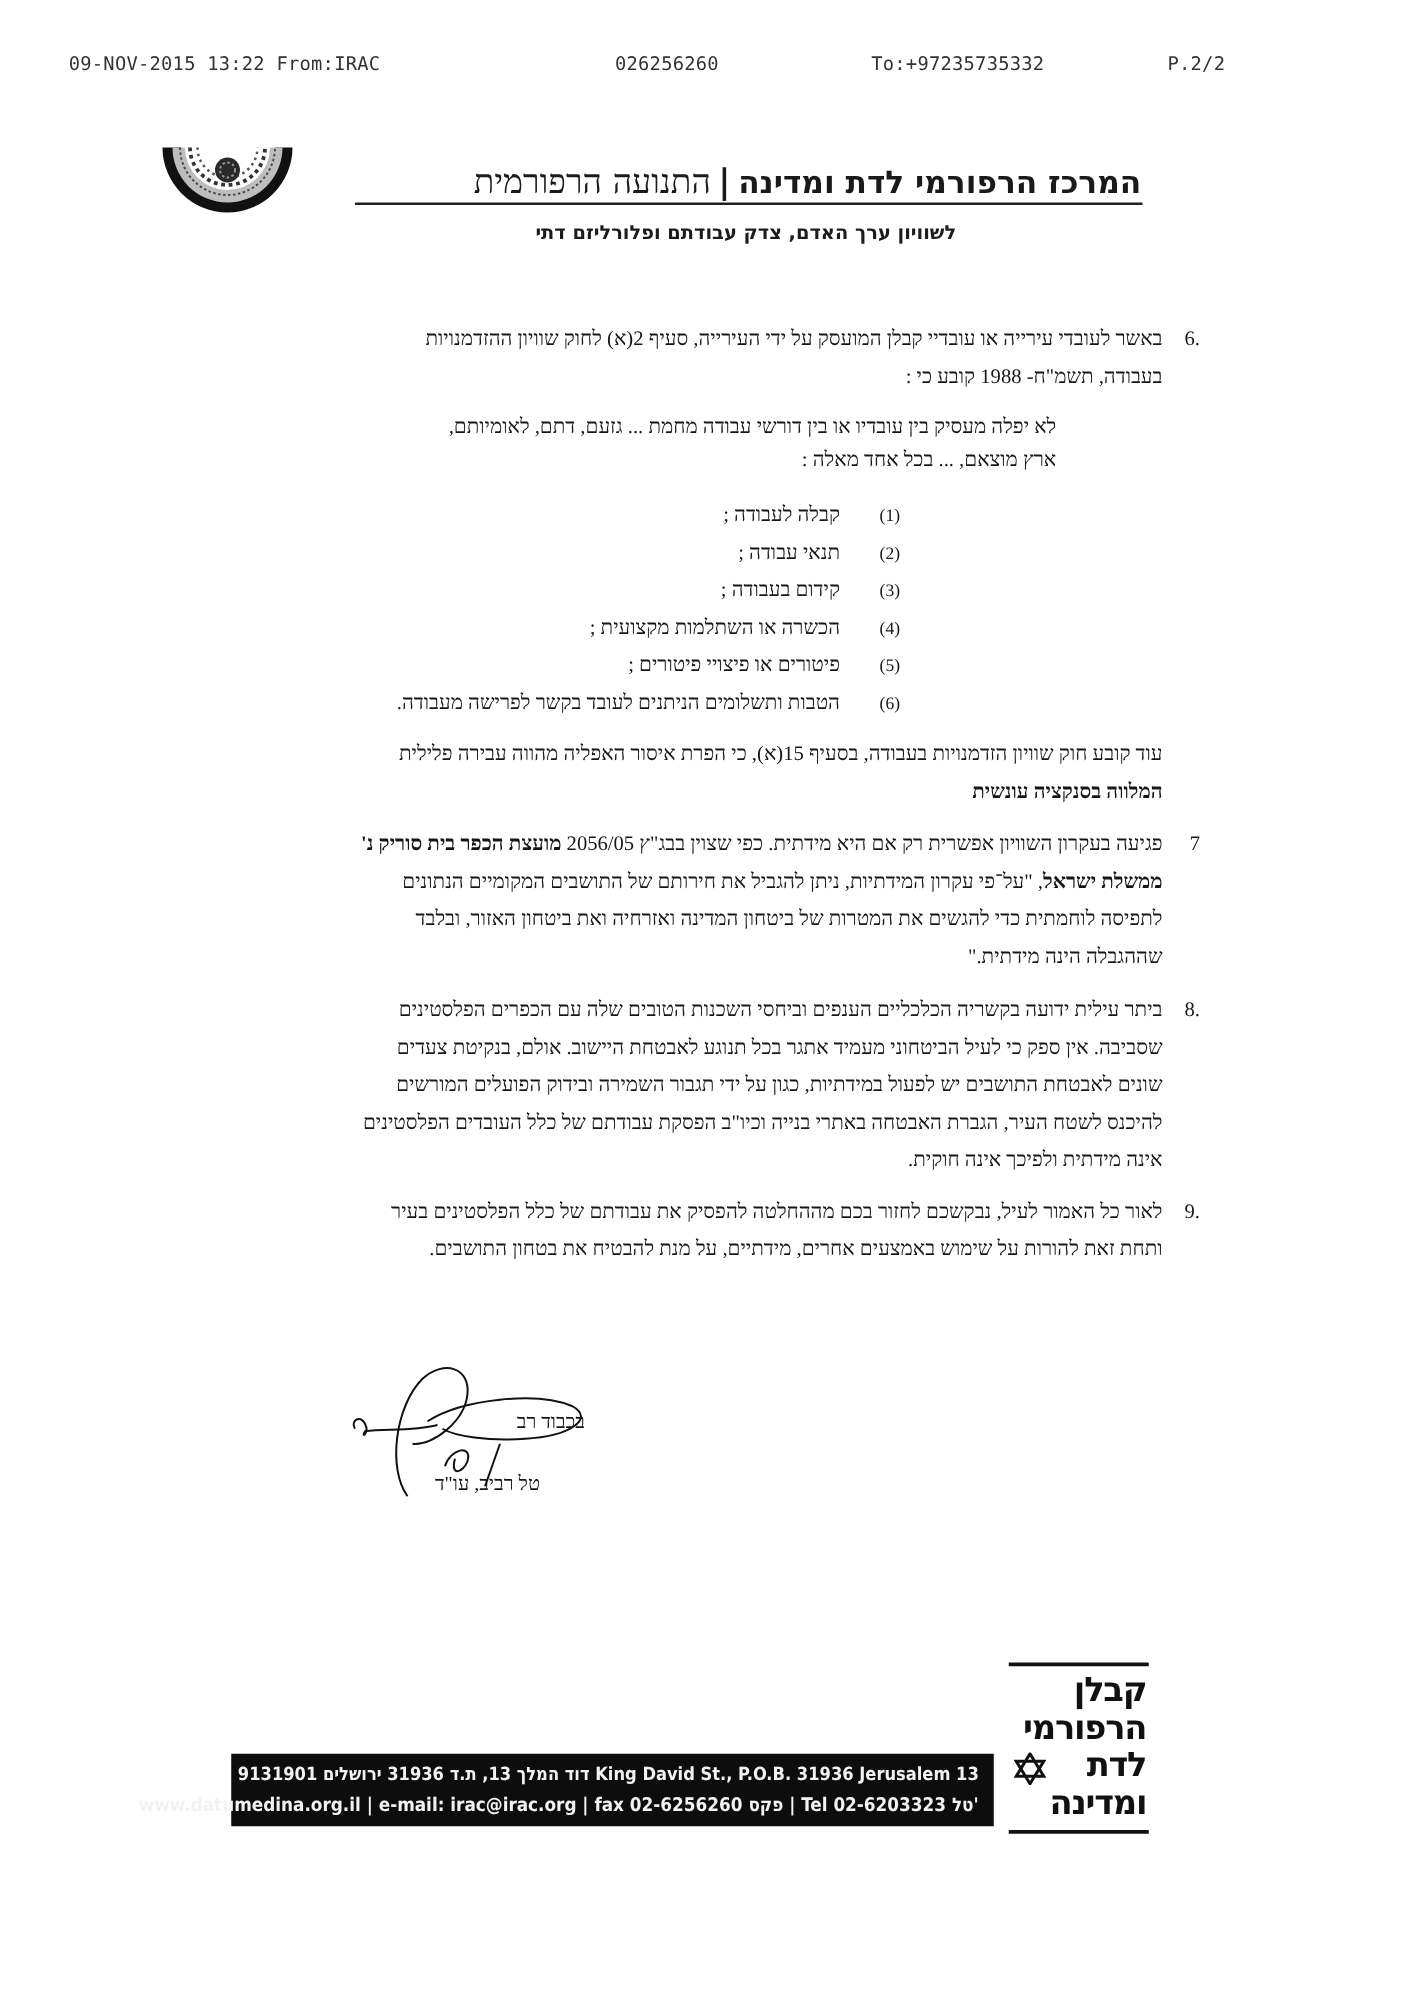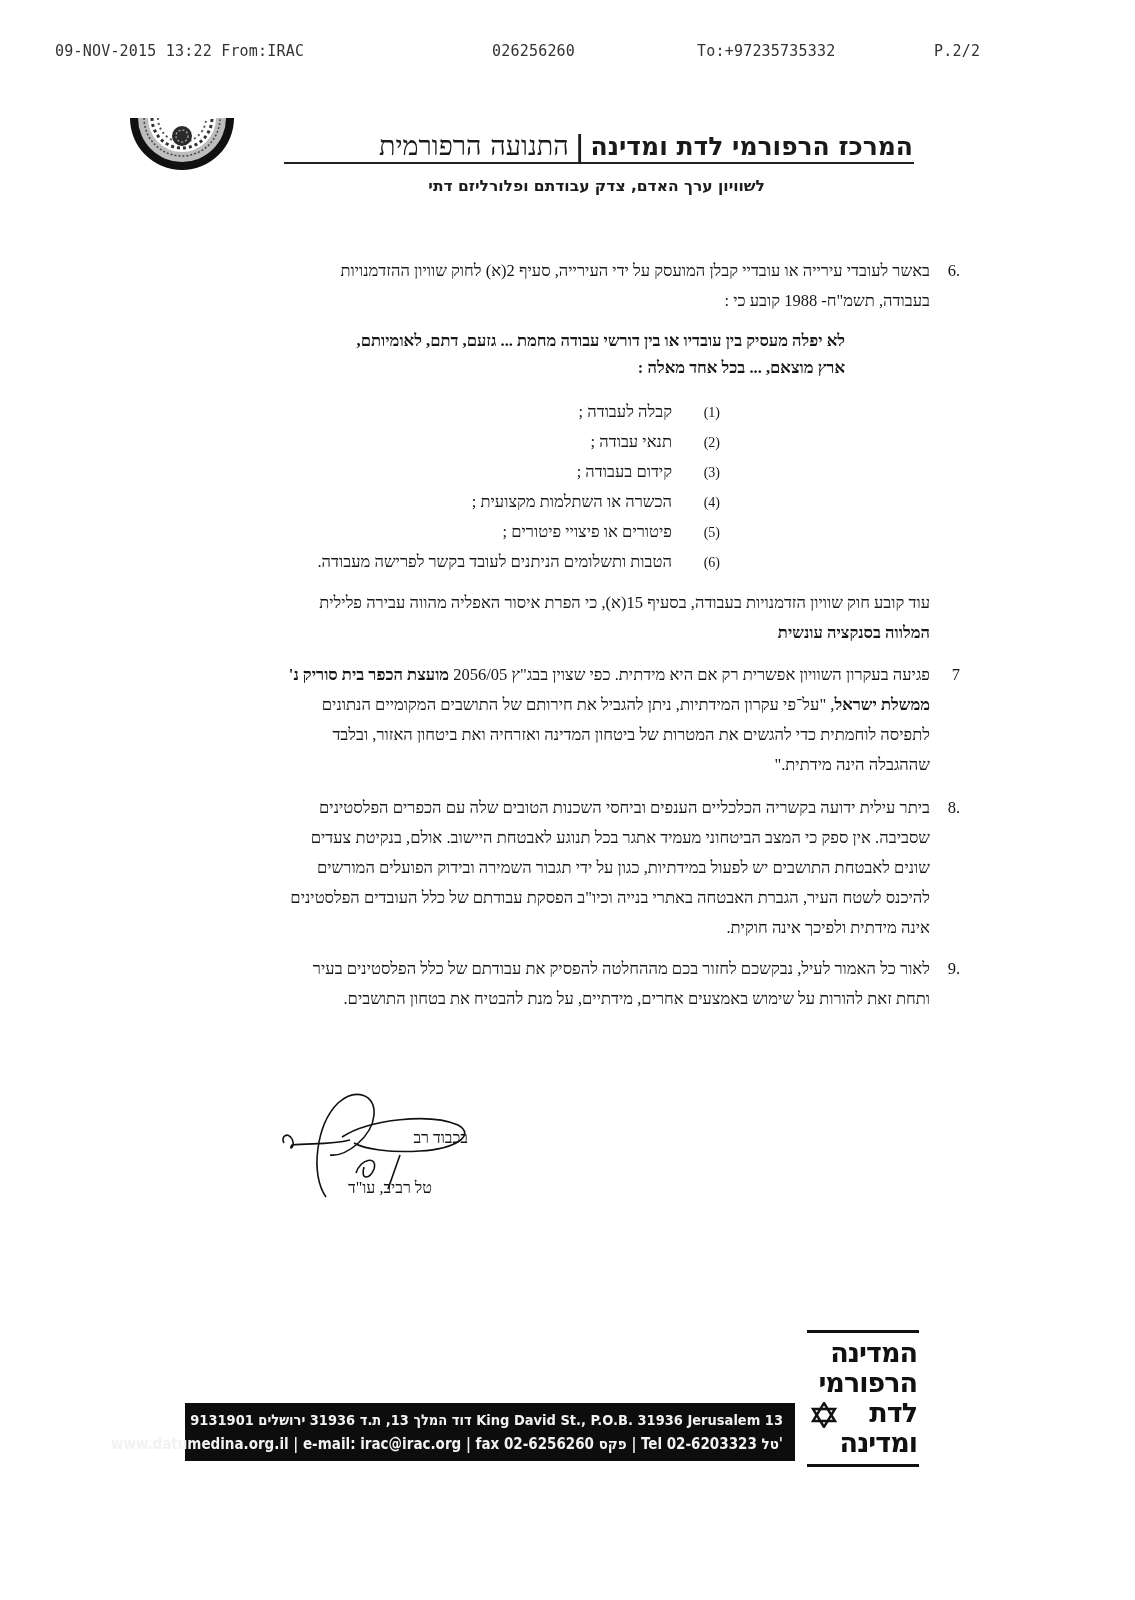--- a/index.html
+++ b/index.html
@@ -15,21 +15,21 @@
   .title-rule { position: absolute; left: 284px; top: 162px; width: 630px; height: 2px; background: #222; }
   .org-tagline { position: absolute; right: 370px; top: 177px; direction: rtl; white-space: nowrap;
     font-family: "DejaVu Sans", sans-serif; font-weight: bold; font-size: 15.5px; color: #1c1c1c; }
 
   .body-text { font-family: "Liberation Serif", serif; font-size: 16.5px; color: #161616; direction: rtl; }
   .para { position: absolute; right: 205px; width: 705px; line-height: 30px; text-align: justify; direction: rtl; }
   .para-num { position: absolute; right: -30px; top: 0; direction: ltr; }
   .para-line { display: block; white-space: nowrap; }
   .b { font-weight: bold; }
 
-  .quote { position: absolute; right: 290px; top: 327px; width: 560px; line-height: 27px; direction: rtl; font-weight: bold; }
+  .quote { position: absolute; right: 290px; top: 327px; width: 560px; line-height: 27px; direction: rtl; }
   .quote .para-line { white-space: nowrap; }
   .list { position: absolute; right: 415px; top: 397px; direction: rtl; }
   .list-item { height: 30px; line-height: 30px; white-space: nowrap; position: relative; margin-left: 44px; }
   .list-item .num { display: inline-block; width: 48px; text-align: right; direction: ltr; font-size: 14px; }
 
   .signature { position: absolute; left: 280px; top: 1085px; width: 210px; height: 115px; }
   .sign-label { position: absolute; font-family: "Liberation Serif", serif; font-size: 16px; direction: rtl; white-space: nowrap; }
 
   .footer-bar { position: absolute; left: 185px; top: 1403px; width: 610px; height: 58px; background: #0d0d0d;
     color: #f2f2f2; font-family: "DejaVu Sans Condensed", "DejaVu Sans", sans-serif; }
@@ -96,21 +96,21 @@
   <span class="para-num">7</span>
   <span class="para-line"><span>פגיעה בעקרון השוויון אפשרית רק אם היא מידתית. כפי שצוין בבג"ץ 2056/05 </span><span class="b">מועצת הכפר בית סוריק נ'</span></span>
   <span class="para-line"><span class="b">ממשלת ישראל</span><span>, "על־פי עקרון המידתיות, ניתן להגביל את חירותם של התושבים המקומיים הנתונים</span></span>
   <span class="para-line">לתפיסה לוחמתית כדי להגשים את המטרות של ביטחון המדינה ואזרחיה ואת ביטחון האזור, ובלבד</span>
   <span class="para-line">שההגבלה הינה מידתית."</span>
 </div>
 
 <div class="para body-text" style="top:793px">
   <span class="para-num">8.</span>
   <span class="para-line">ביתר עילית ידועה בקשריה הכלכליים הענפים וביחסי השכנות הטובים שלה עם הכפרים הפלסטינים</span>
-  <span class="para-line">שסביבה. אין ספק כי המצב הביטחוני מעמיד אתגר בכל תנוגע לאבטחת היישוב. אולם, בנקיטת צעדים</span>
+  <span class="para-line">שסביבה. אין ספק כי לעיל הביטחוני מעמיד אתגר בכל תנוגע לאבטחת היישוב. אולם, בנקיטת צעדים</span>
   <span class="para-line">שונים לאבטחת התושבים יש לפעול במידתיות, כגון  על ידי תגבור השמירה ובידוק הפועלים המורשים</span>
   <span class="para-line">להיכנס לשטח העיר, הגברת האבטחה באתרי בנייה וכיו"ב  הפסקת עבודתם של כלל העובדים הפלסטינים</span>
   <span class="para-line">אינה מידתית ולפיכך אינה חוקית.</span>
 </div>
 
 <div class="para body-text" style="top:954px">
   <span class="para-num">9.</span>
   <span class="para-line">לאור כל האמור לעיל, נבקשכם לחזור בכם מההחלטה להפסיק את עבודתם של כלל הפלסטינים בעיר</span>
   <span class="para-line">ותחת זאת להורות על שימוש באמצעים אחרים, מידתיים, על מנת להבטיח את בטחון התושבים.</span>
 </div>
@@ -127,21 +127,21 @@
   <span class="sign-label" style="right:58px;top:94px">טל רביב, עו"ד</span>
 </div>
 
 <div class="footer-bar">
   <span class="footer-line footer-line1">דוד המלך 13, ת.ד 31936 ירושלים 9131901 King David St., P.O.B. 31936 Jerusalem 13</span>
   <span class="footer-line footer-line2">www.datumedina.org.il | e-mail: irac@irac.org | fax 02-6256260 פקס  | Tel 02-6203323 טל'</span>
 </div>
 
 <div class="footer-logo">
   <div class="rule" style="top:0"></div>
-  <span class="word" style="top:8px">המדינה</span>
+  <span class="word" style="top:8px">קבלן</span>
   <span class="word" style="top:38px">הרפורמי</span>
   <span class="word" style="top:68px">לדת</span>
   <svg style="position:absolute;left:4px;top:72px" width="26" height="26" viewBox="0 0 26 26">
     <polygon points="13,1 24,19 2,19" fill="none" stroke="#111" stroke-width="2.4"></polygon>
     <polygon points="13,25 2,7 24,7" fill="none" stroke="#111" stroke-width="2.4"></polygon>
   </svg>
   <span class="word" style="top:98px">ומדינה</span>
   <div class="rule" style="top:134px"></div>
 </div>
 

